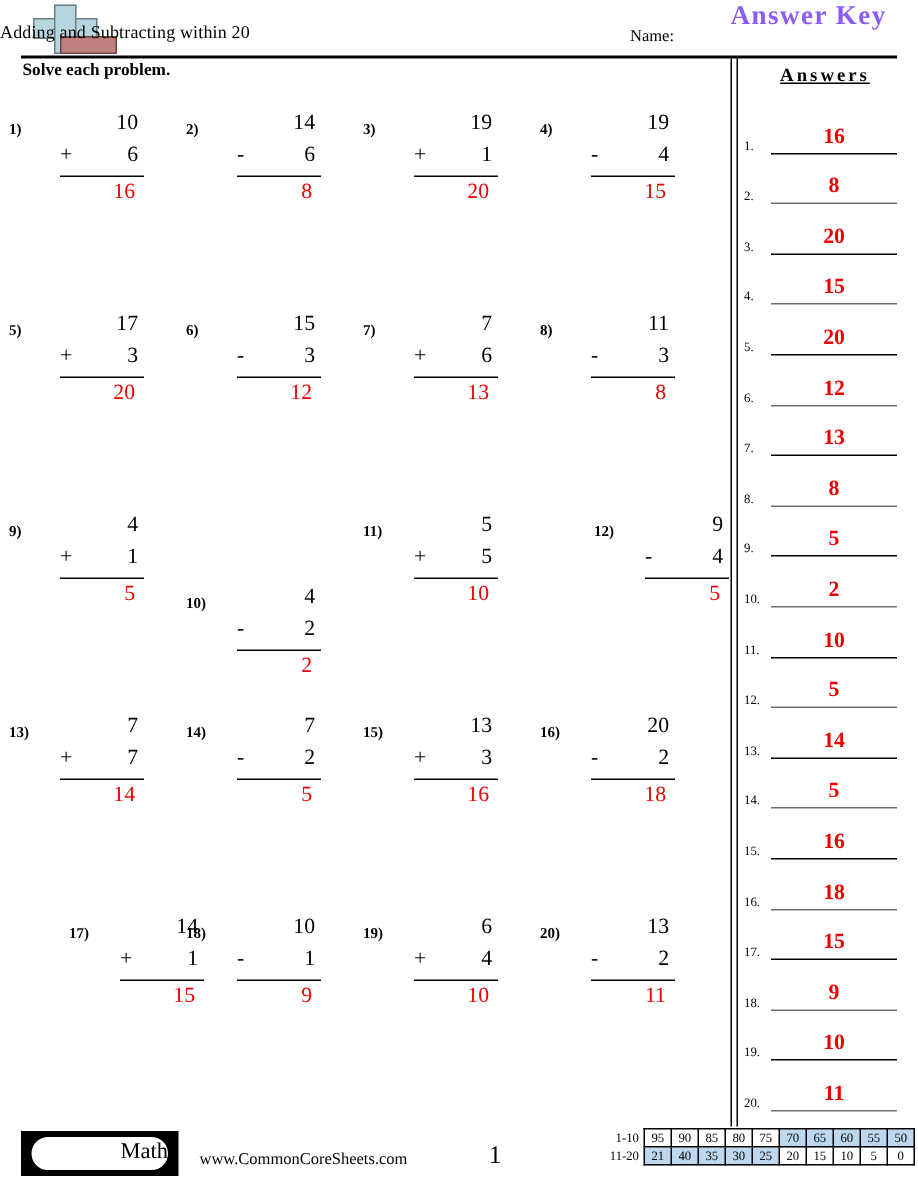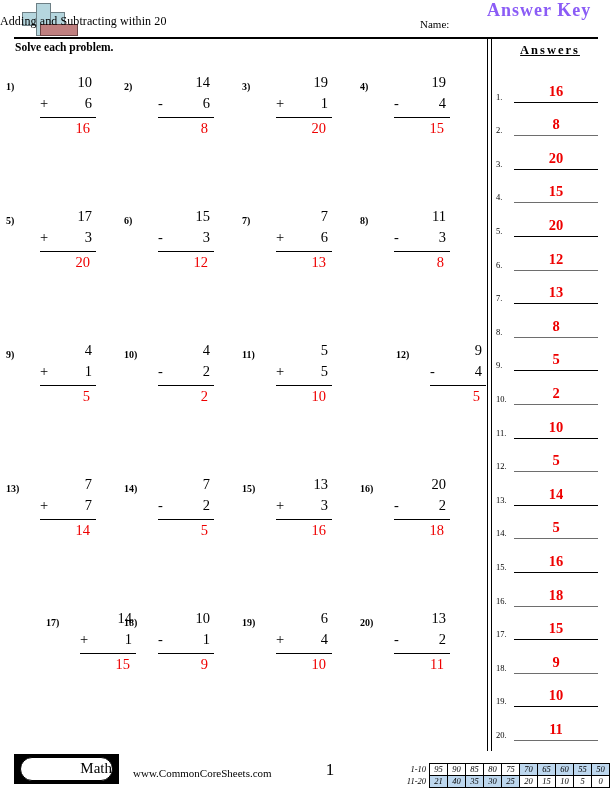--- a/index.html
+++ b/index.html
@@ -249,24 +249,23 @@
   }
   #page-number {
     position: absolute;
     left: 300px; top: 8px;
     width: 60px;
     text-align: center;
     font-size: 17px;
   }
   #scale-table {
     position: absolute;
-    left: 400px; top: 11px;
+    left: 400px; top: 0;
     border-collapse: collapse;
     font-size: 8.5px;
-    font-style: italic;
   }
   #scale-table td {
     border: 1px solid #000;
     width: 17px;
     height: 11px;
     text-align: center;
     padding: 0;
     line-height: 11px;
   }
   #scale-table td.rowlabel {
@@ -382,21 +381,21 @@
     <div class="prow">
       <div class="prob" style="left: 0px;">
         <div class="prob-num">9)</div>
         <div class="prob-body">
           <div class="operand-row">4</div>
           <div class="op-row"><span class="op-sign">+</span><span>1</span></div>
           <div class="bar"></div>
           <div class="answer-row">5</div>
         </div>
       </div>
-      <div class="prob" style="left: 118px;">
+      <div class="prob" style="left: 118px; margin-top: 48px;">
         <div class="prob-num">10)</div>
         <div class="prob-body">
           <div class="operand-row">4</div>
           <div class="op-row"><span class="op-sign">-</span><span>2</span></div>
           <div class="bar"></div>
           <div class="answer-row">2</div>
         </div>
       </div>
       <div class="prob" style="left: 236px;">
         <div class="prob-num">11)</div>

